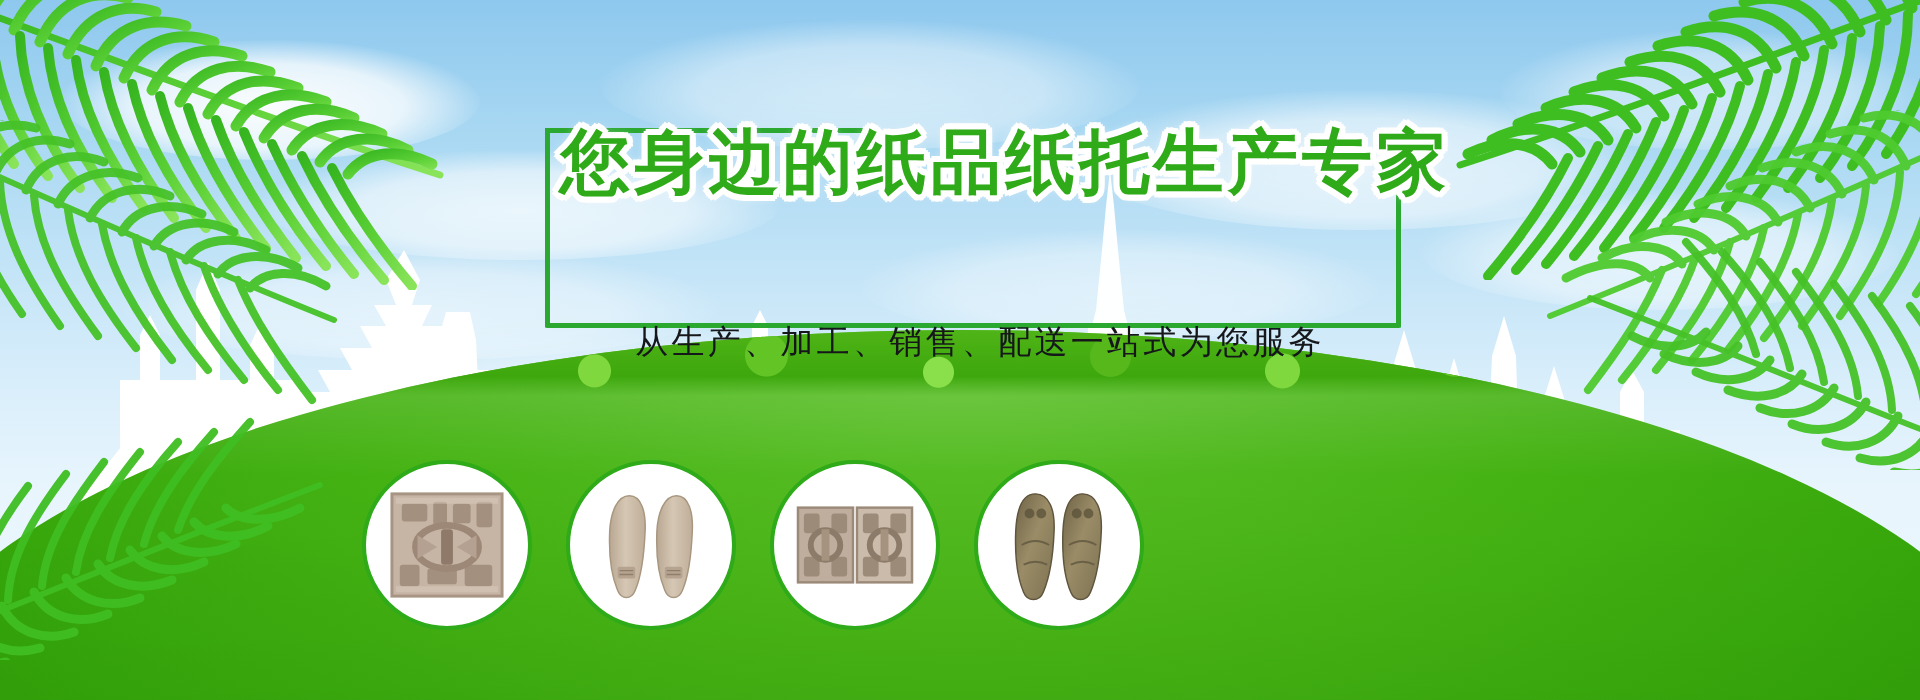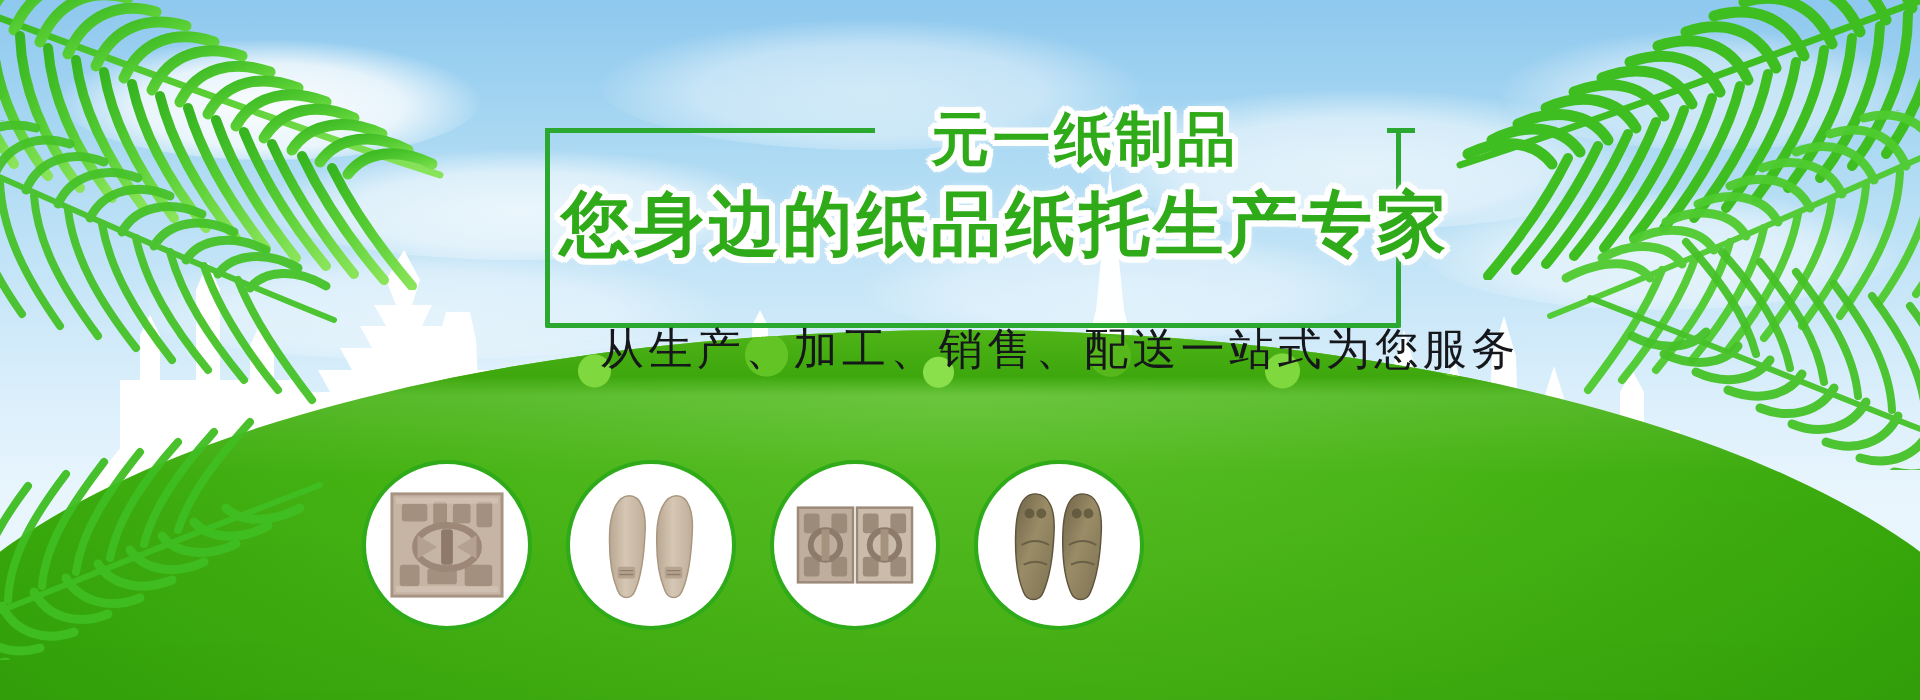--- a/index.html
+++ b/index.html
@@ -116,23 +116,24 @@
   }
   .title-2{
     font-size:70px;line-height:78px;
     margin:15px;
     padding-left:0;
   }
 
   .subtitle{
     position:absolute;left:600px;top:320px;width:760px;
     z-index:6;
+    text-align:center;
     color:#15171a;
     font-family:"DejaVu Serif","Liberation Serif",serif;
-    font-size:44px;
+    font-size:33px;
     letter-spacing:.10em;
     white-space:nowrap;
   }
 
   
   .products{
     position:absolute;left:0;bottom:0;width:1920px;height:300px;z-index:7;
     pointer-events:none;
   }
   .pcircle{
@@ -430,21 +431,20 @@
           <path d="M224 116 C234 154 260 190 294 228"></path>
         </g>
       </g>
     </svg>
   </div>
 
   <div class="headline-wrap">
     <div class="frame-box"></div>
     <div class="frame-top-left"></div>
     <div class="frame-top-right"></div>
-    <div class="title-1">元一纸制品</div>
     <div class="title-2">您身边的纸品纸托生产专家</div>
   </div>
 
   <div class="subtitle">从生产、加工、销售、配送一站式为您服务</div>
 
   <div class="products">
 
     <div class="pcircle p1">
       <svg class="pimg prod-art" viewBox="0 0 120 120" aria-hidden="true">
         <rect x="4" y="8" width="112" height="104" fill="#c6b4a4"></rect>

